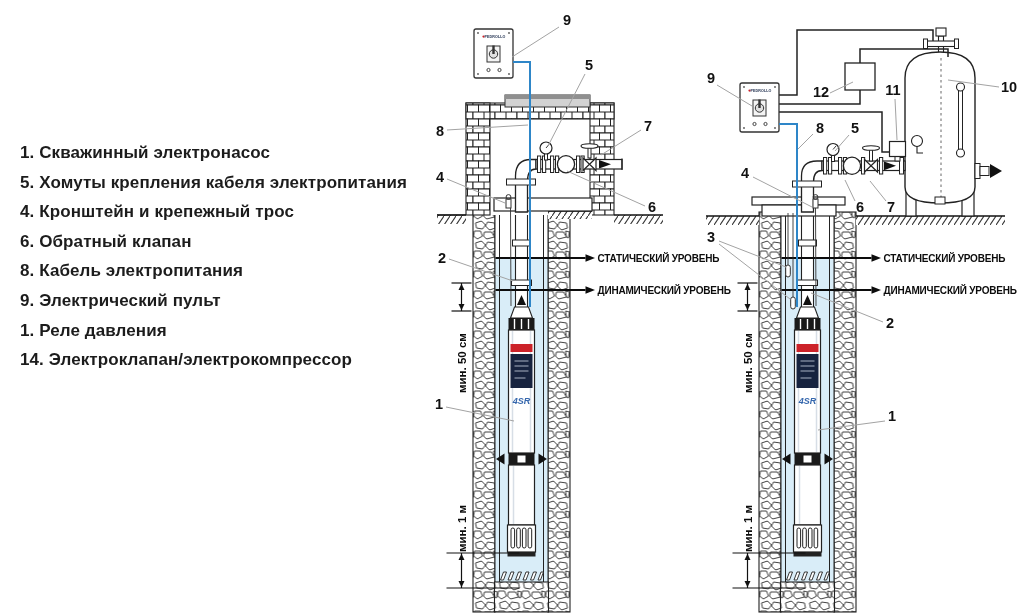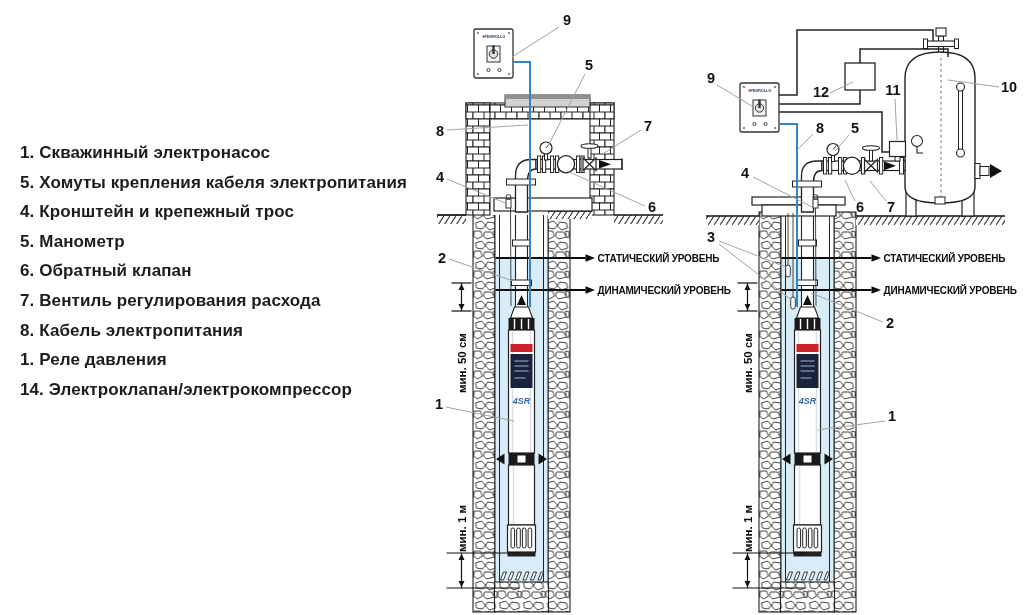--- a/index.html
+++ b/index.html
@@ -451,20 +451,19 @@
     <line class="callout-line" x1="885" y1="421" x2="818" y2="430"></line>
     <text class="co" x="892" y="421" text-anchor="middle">1</text>
   </g>
 </g>
 </svg>
 
   <div class="legend">
     <div class="legend-item">1. Скважинный электронасос</div>
     <div class="legend-item">5. Хомуты крепления кабеля электропитания</div>
     <div class="legend-item">4. Кронштейн и крепежный трос</div>
-    <div class="legend-item">5. Манометр</div>
     <div class="legend-item">6. Обратный клапан</div>
-    <div class="legend-item">7. Вентиль регулирования расхода</div>
     <div class="legend-item">8. Кабель электропитания</div>
+    <div class="legend-item">9. Электрический пульт</div>
     <div class="legend-item">1. Реле давления</div>
     <div class="legend-item">14. Электроклапан/электрокомпрессор</div>
   </div>
 </div>
 
 </body></html>

